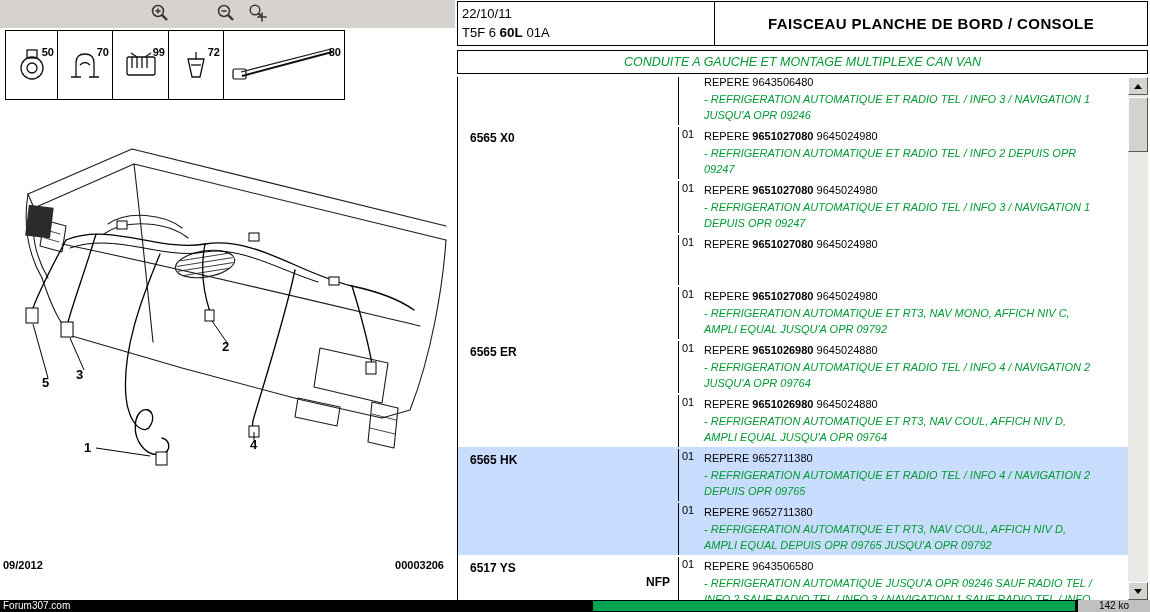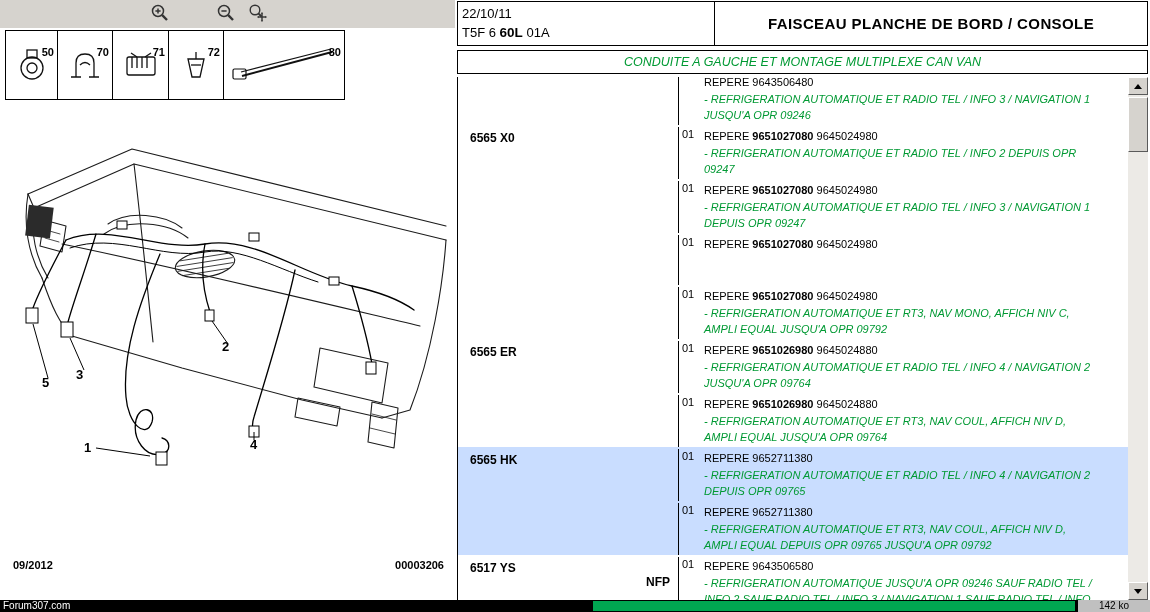--- a/index.html
+++ b/index.html
@@ -21,21 +21,21 @@
 
   .diagram { position: absolute; left: 0; top: 102px; width: 455px; height: 460px; }
   .diagram svg { position: absolute; left: 0; top: 0; }
   .callout { position: absolute; font-weight: bold; font-size: 13px; color: #000; }
   .co1 { left: 84px;  top: 338px; }
   .co2 { left: 222px; top: 237px; }
   .co3 { left: 76px;  top: 265px; }
   .co4 { left: 250px; top: 335px; }
   .co5 { left: 42px;  top: 273px; }
 
-  .diagram-footer { position: absolute; left: 0; top: 559px; width: 450px; display: flex; justify-content: space-between; font-size: 11px; font-weight: bold; padding: 0 6px 0 13px; }
+  .diagram-footer { position: absolute; left: 0; top: 559px; width: 450px; display: flex; justify-content: space-between; font-size: 11px; font-weight: bold; padding: 0 6px 0 3px; }
 
   
   .right-panel { position: absolute; left: 455px; top: 0; width: 695px; height: 600px; background: #fff; }
   .hdr { position: absolute; left: 2px; top: 1px; width: 691px; height: 45px; display: flex; }
   .hdr-left { width: 258px; border: 1px solid #000; padding: 2px 4px; font-size: 13px; line-height: 19px; }
   .hdr-left b { font-size: 13.5px; }
   .hdr-title { flex: 1; border: 1px solid #000; margin-left: -1px; display: flex; align-items: center; justify-content: center; font-weight: bold; font-size: 15px; letter-spacing: 0.4px; }
   .subtitle { position: absolute; left: 2px; top: 50px; width: 691px; height: 24px; border: 1px solid #000; color: var(--green); font-style: italic; font-size: 12.5px; display: flex; align-items: center; justify-content: center; }
 
   .table-wrap { position: absolute; left: 2px; top: 77px; width: 671px; height: 523px; border-left: 1px solid #000; overflow: hidden; background: #fff; }
@@ -121,21 +121,21 @@
         <span class="pnum">70</span>
         <svg width="42" height="44" viewBox="0 0 42 44">
           <g stroke="#111" fill="none" stroke-width="1.3">
             <path d="M12,34 L12,20 Q12,11 21,11 Q30,11 30,20 L30,34"></path>
             <path d="M7,34 L17,34 M25,34 L35,34"></path>
             <path d="M16,22 Q21,17 26,22"></path>
           </g>
         </svg>
       </div>
       <div class="pcell pc3">
-        <span class="pnum">71</span>
+        <span class="pnum">99</span>
         <svg width="44" height="44" viewBox="0 0 44 44">
           <g stroke="#111" fill="none" stroke-width="1.3">
             <rect x="8" y="14" width="28" height="18" rx="2"></rect>
             <line x1="13" y1="14" x2="13" y2="25"></line>
               <line x1="18" y1="14" x2="18" y2="25"></line>
             <line x1="23" y1="14" x2="23" y2="25"></line>
               <line x1="28" y1="14" x2="28" y2="25"></line>
             <path d="M12,10 L18,14 M32,10 L26,14"></path>
           </g>
         </svg>

